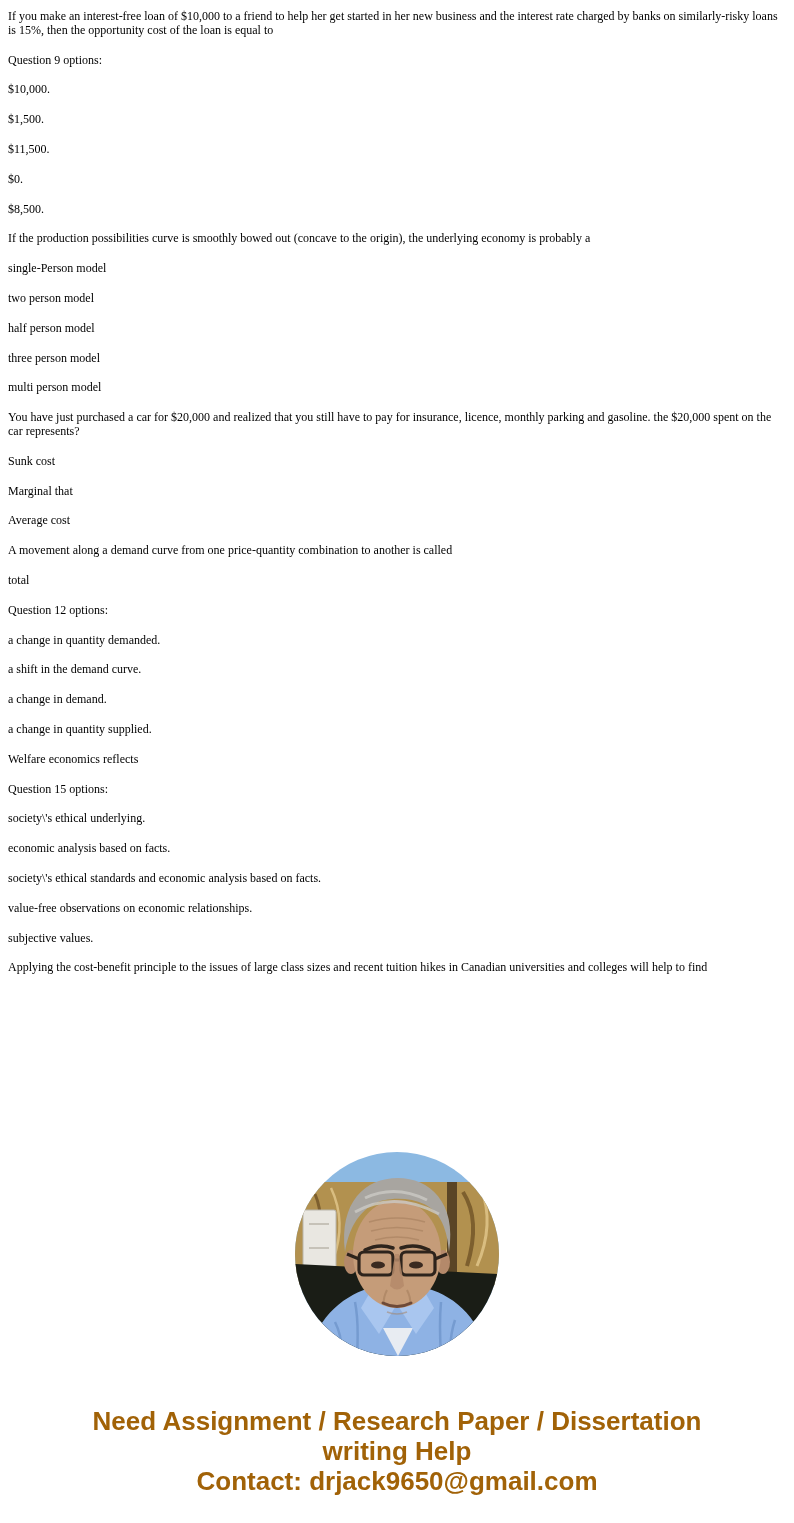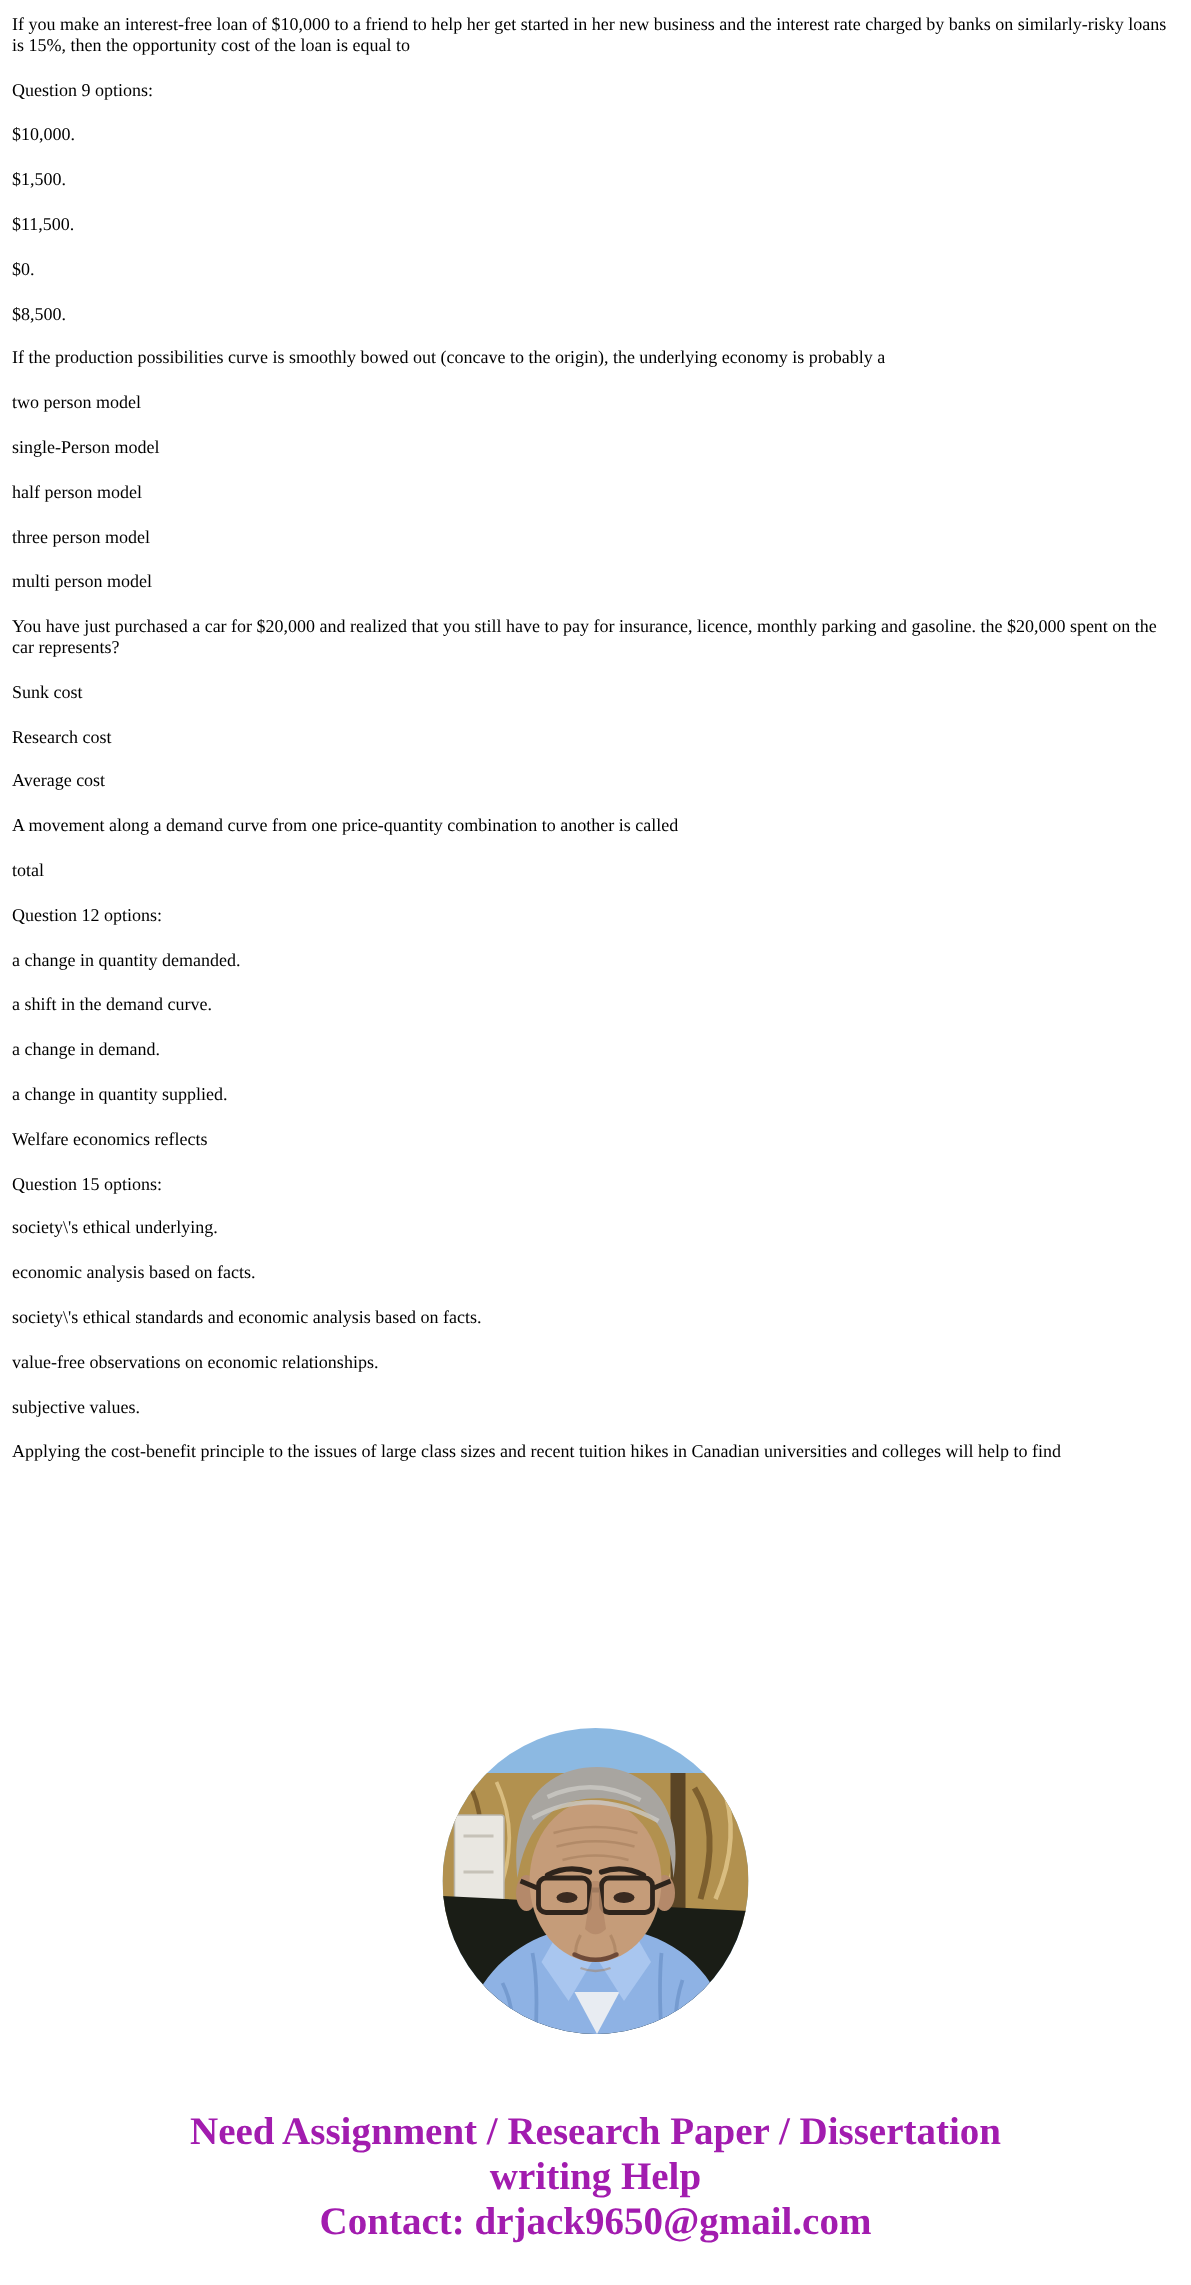--- a/index.html
+++ b/index.html
@@ -33,48 +33,48 @@
     margin: 24px auto 0 auto;
     width: 204px;
     height: 204px;
   }
   .photo-wrap svg { display: block; }
   
   .footer {
     margin-top: 50px;
     padding-bottom: 26px;
     text-align: center;
-    font-family: Liberation Serif, serif;
+    font-family: Liberation Sans, sans-serif;
     font-weight: bold;
     font-size: 26px;
     line-height: 1.16;
-    color: #a21caf;
+    color: #a16207;
   }
   .footer div { white-space: nowrap; }
 </style>
 </head>
 <body>
 
 <div class="doc">
     <p>If you make an interest-free loan of $10,000 to a friend to help her get started in her new business and the interest rate charged by banks on similarly-risky loans is 15%, then the opportunity cost of the loan is equal to</p>
     <p>Question 9 options:</p>
     <p>$10,000.</p>
     <p>$1,500.</p>
     <p>$11,500.</p>
     <p>$0.</p>
     <p>$8,500.</p>
     <p>If the production possibilities curve is smoothly bowed out (concave to the origin), the underlying economy is probably a</p>
+    <p>single-Person model</p>
     <p>two person model</p>
-    <p>single-Person model</p>
     <p>half person model</p>
     <p>three person model</p>
     <p>multi person model</p>
     <p>You have just purchased a car for $20,000 and realized that you still have to pay for insurance, licence, monthly parking and gasoline. the $20,000 spent on the car represents?</p>
     <p>Sunk cost</p>
-    <p>Research cost</p>
+    <p>Marginal that</p>
     <p>Average cost</p>
     <p>A movement along a demand curve from one price-quantity combination to another is called</p>
     <p>total</p>
     <p>Question 12 options:</p>
     <p>a change in quantity demanded.</p>
     <p>a shift in the demand curve.</p>
     <p>a change in demand.</p>
     <p>a change in quantity supplied.</p>
     <p>Welfare economics reflects</p>
     <p>Question 15 options:</p>

